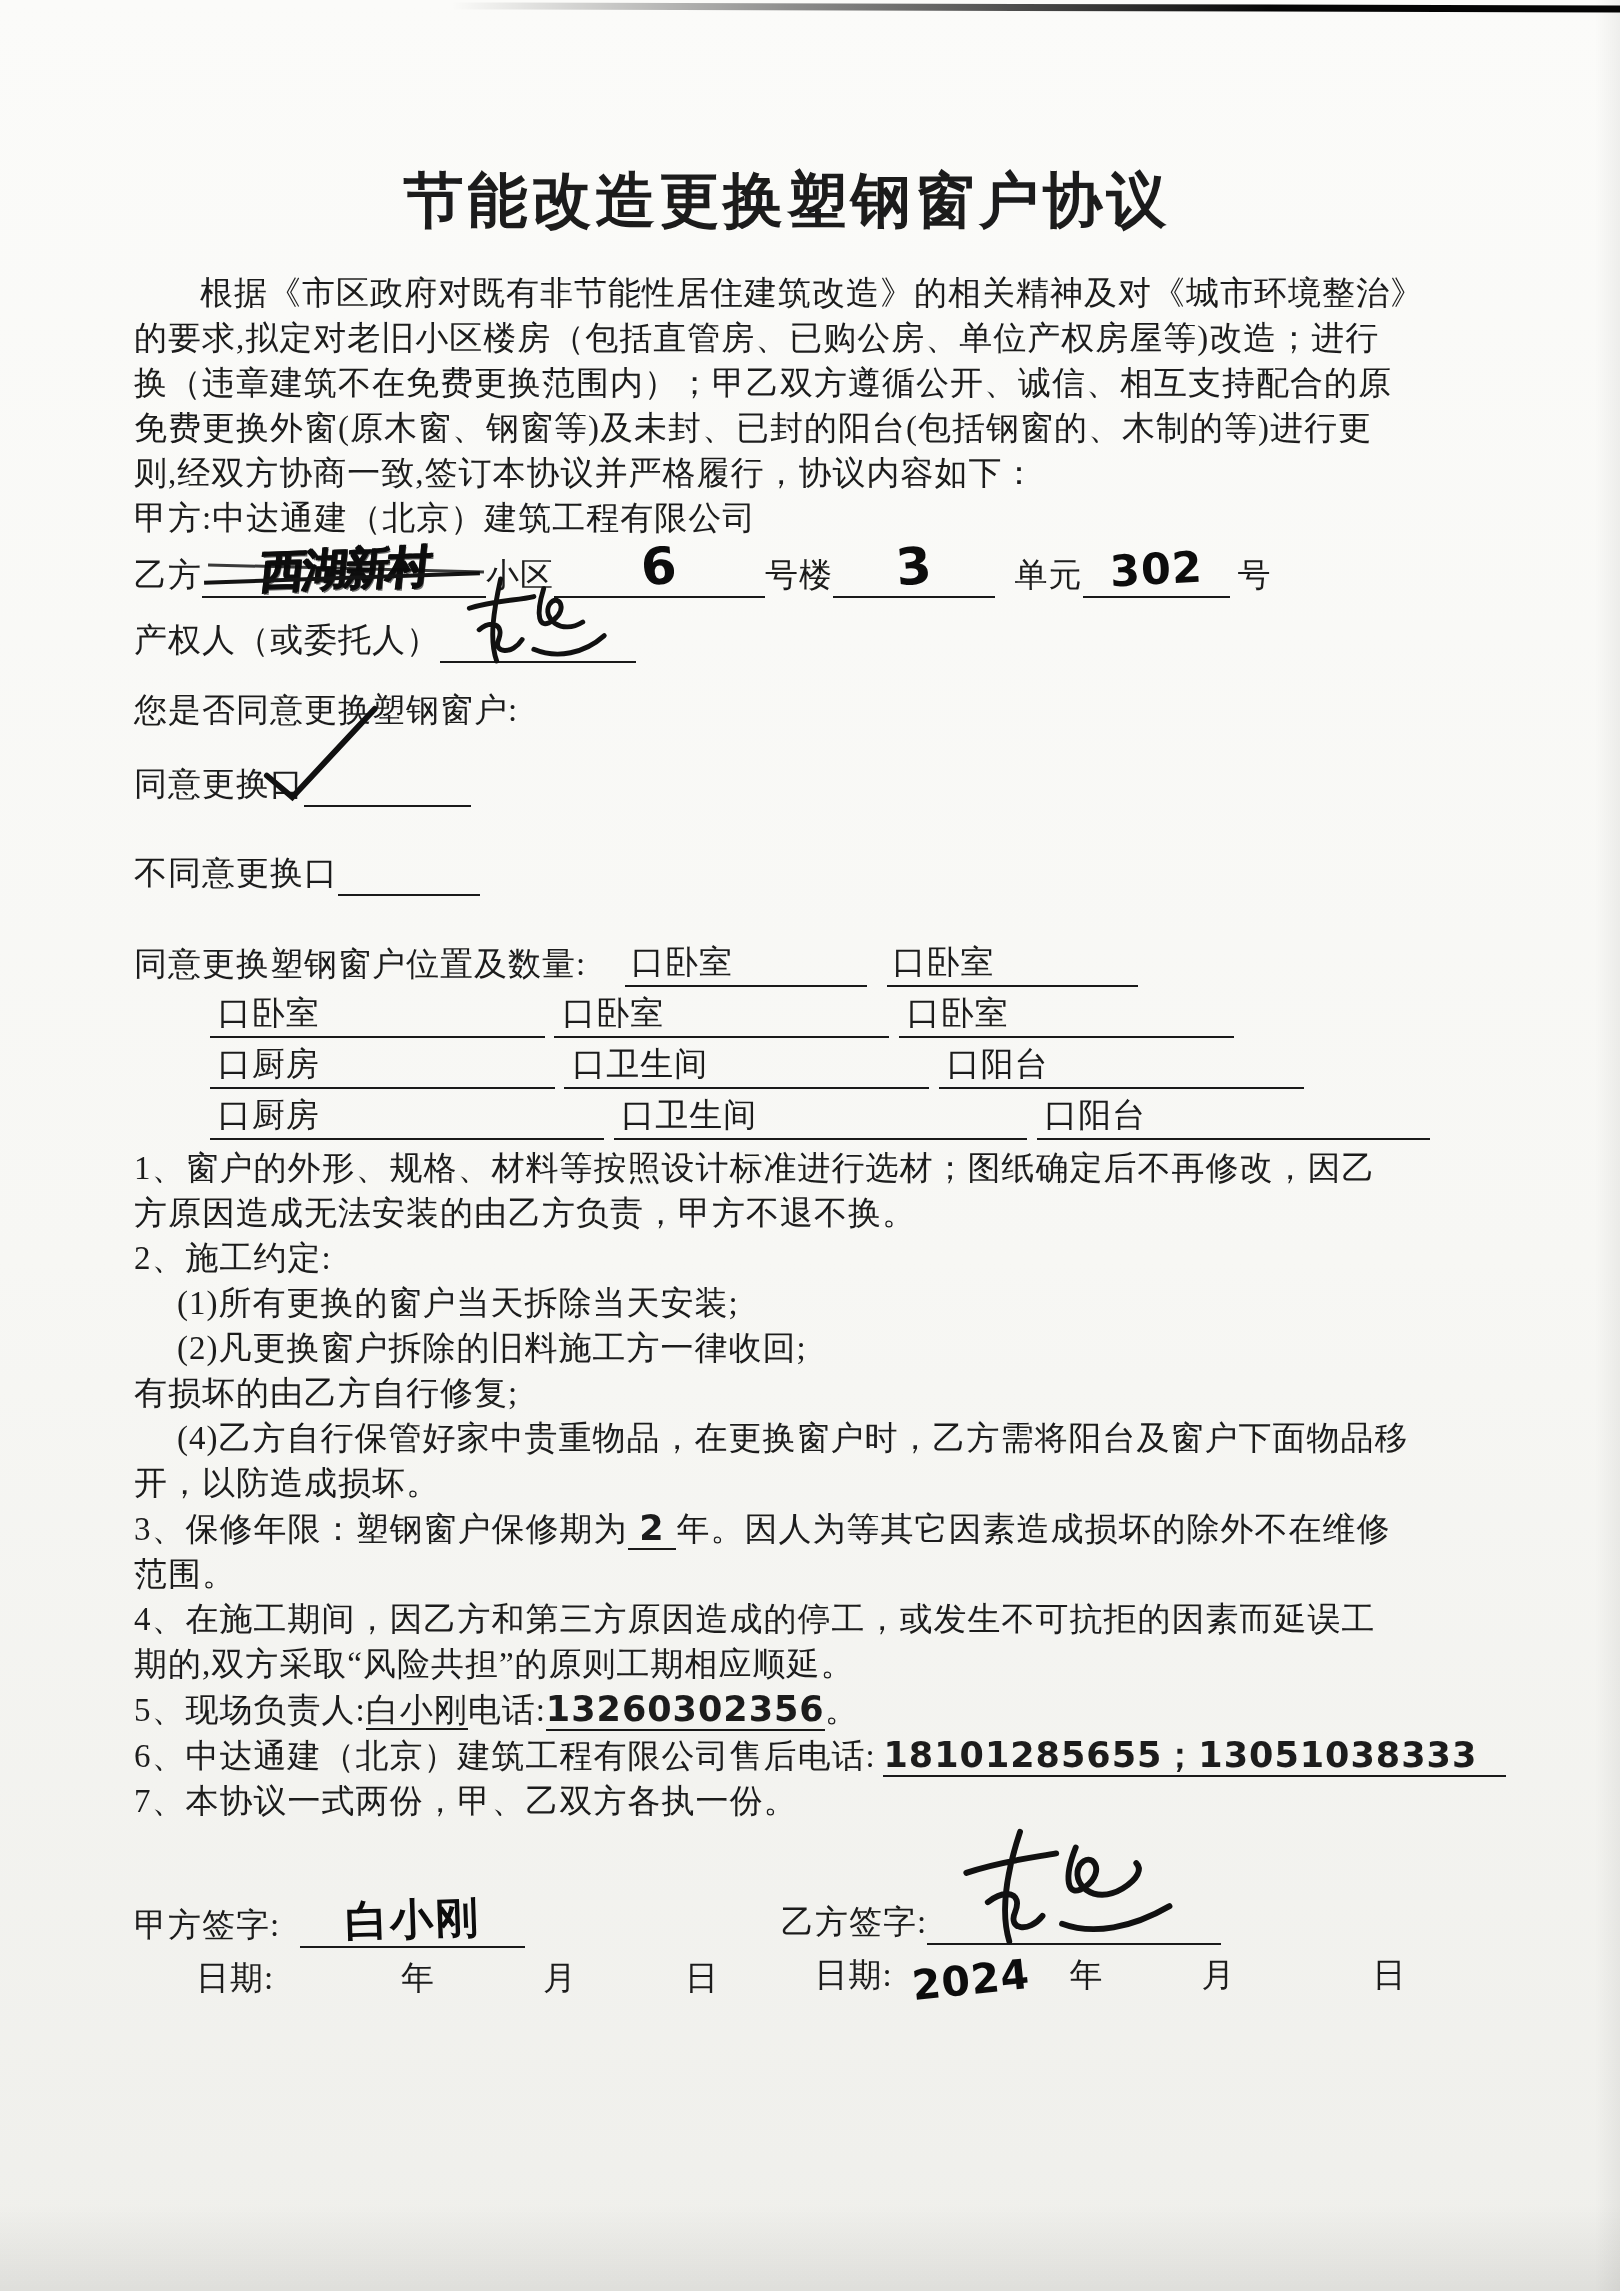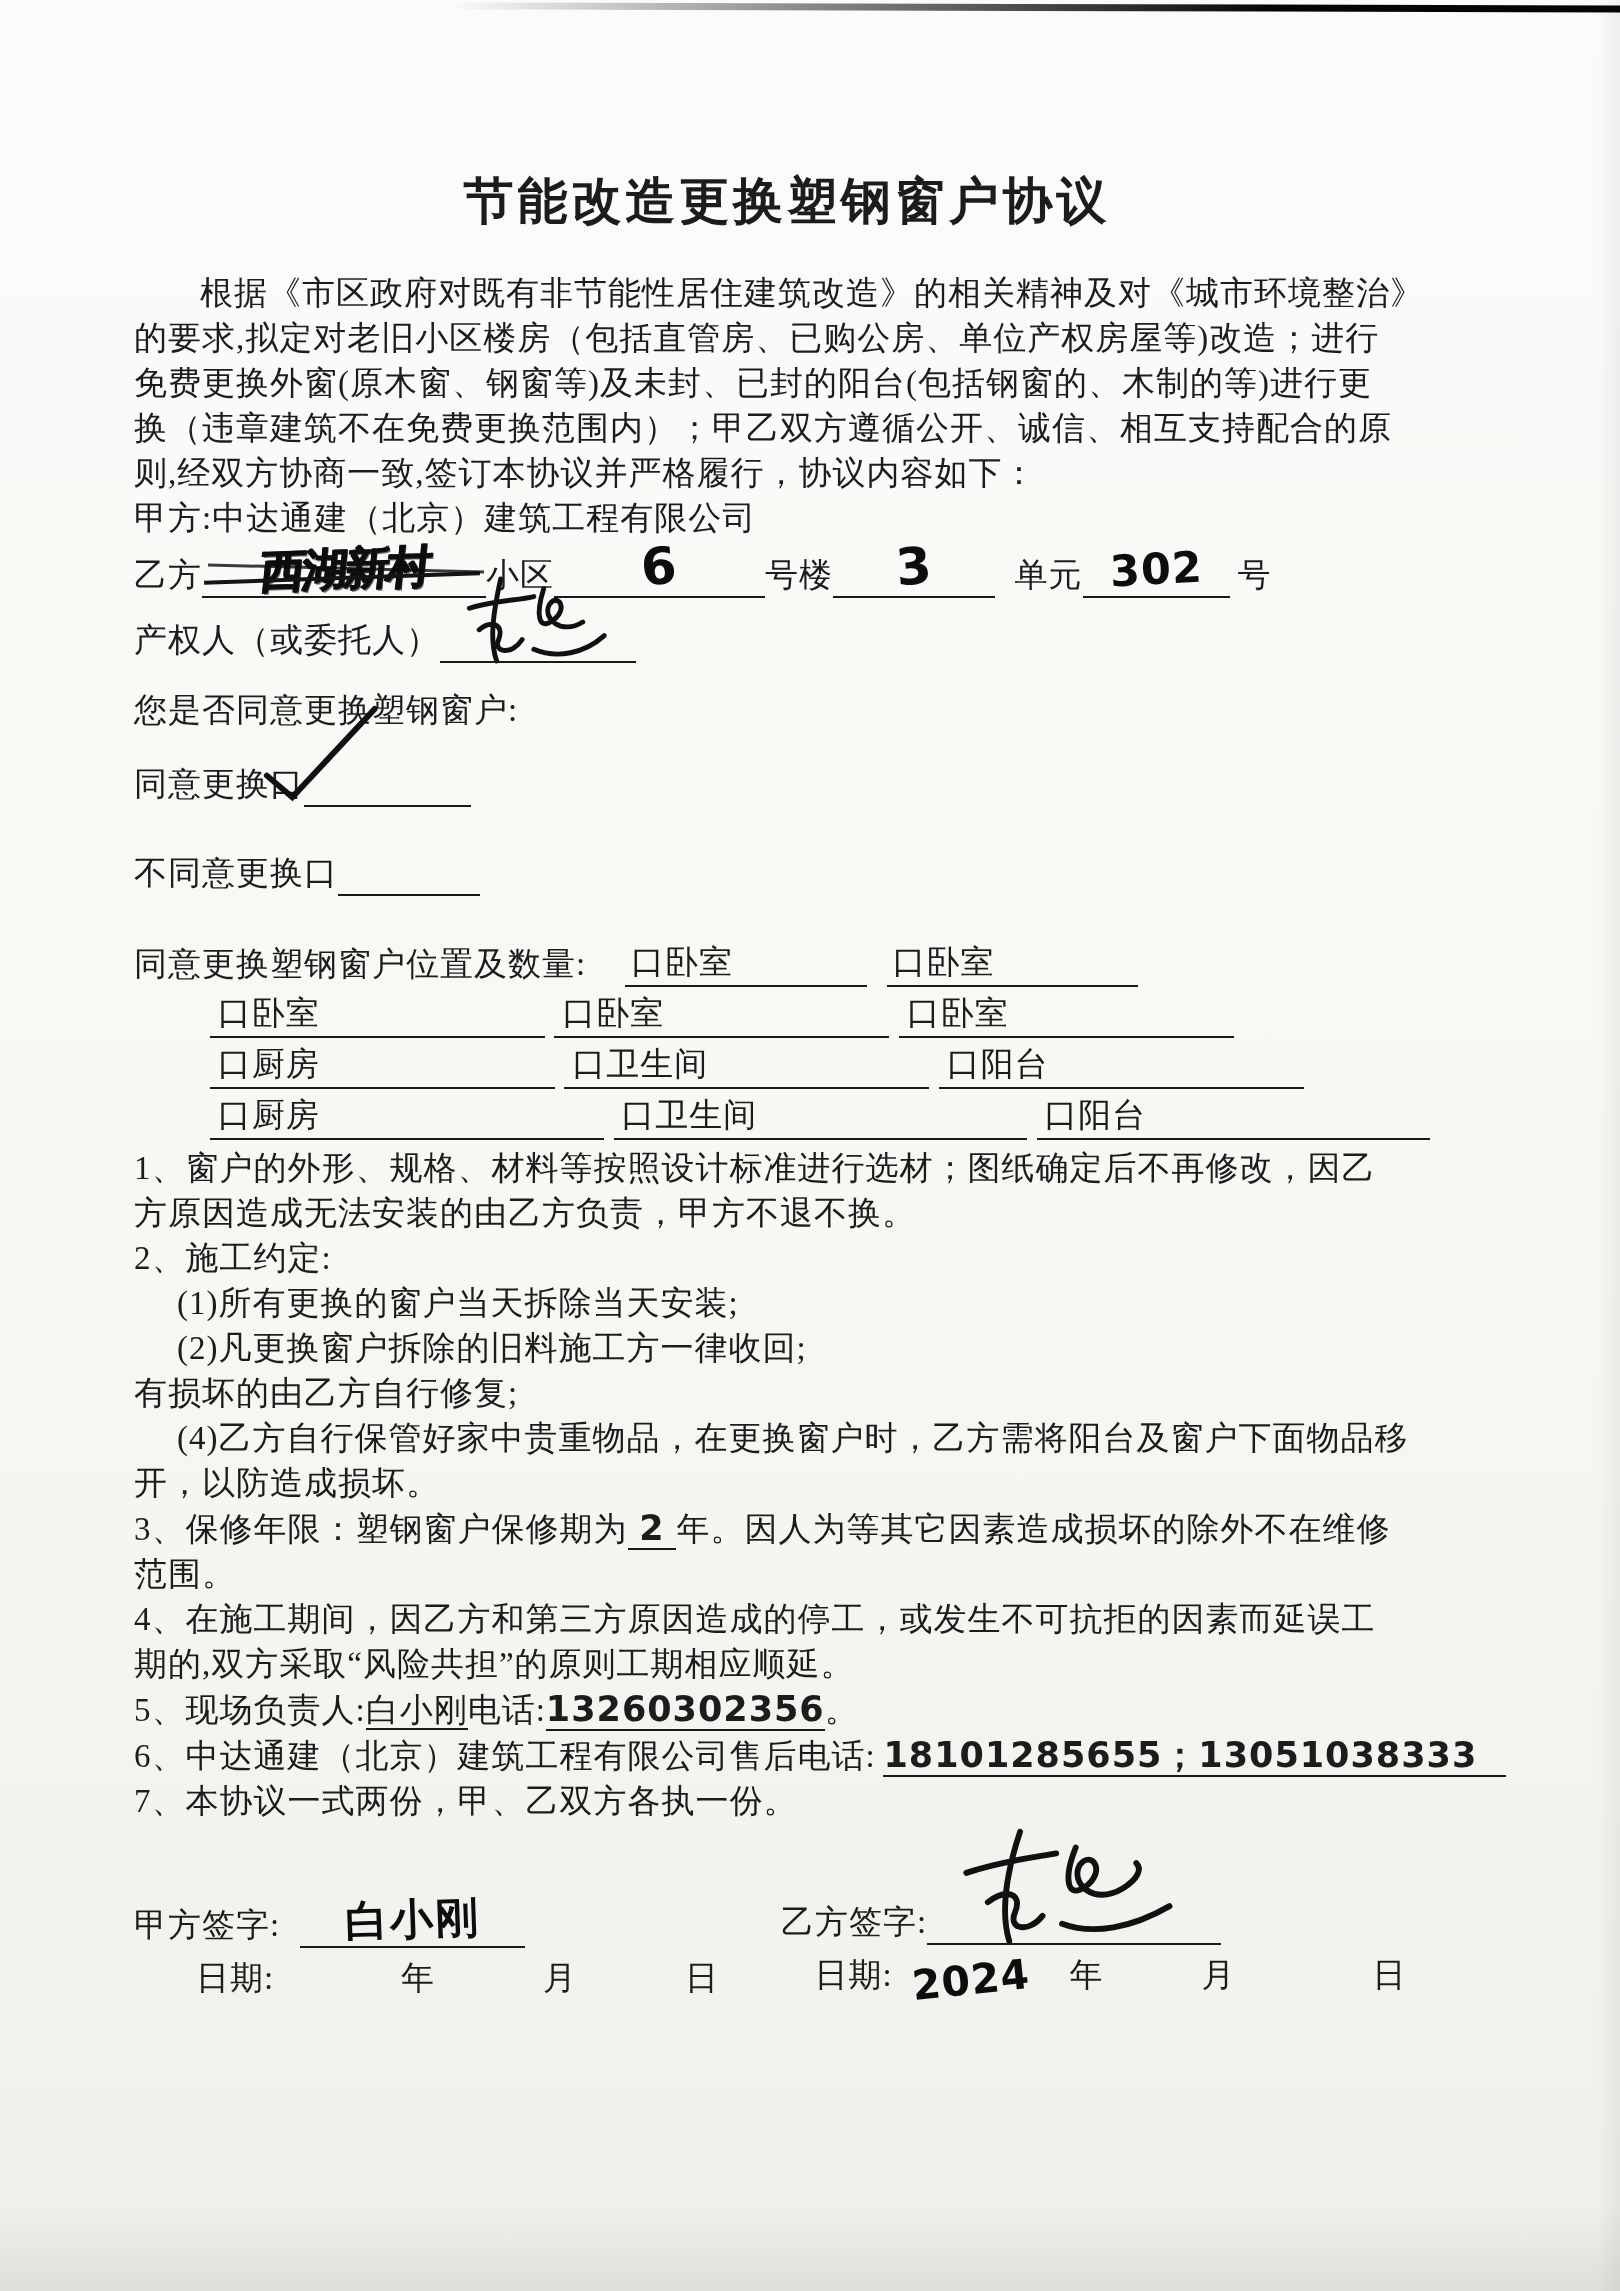--- a/index.html
+++ b/index.html
@@ -17,21 +17,21 @@
   .shade-right{position:absolute;top:0;right:0;width:25.5px;height:100%;
     background:linear-gradient(90deg,rgba(0,0,0,0),rgba(0,0,0,.05));}
   .shade-bottom{position:absolute;left:0;bottom:0;width:100%;height:88px;
     background:linear-gradient(180deg,rgba(0,0,0,0),rgba(0,0,0,.07));}
   .content{
     position:absolute;left:134px;top:165px;width:1306px;
     font-size:33px;line-height:45px;letter-spacing:1px;
   }
   h1{
     margin:0 0 33px 0;text-align:center;
-    font-size:50px;line-height:73px;font-weight:bold;letter-spacing:3.9px;
+    font-size:60px;line-height:73px;font-weight:bold;letter-spacing:3.9px;
   }
   .line{white-space:nowrap;}
   .indent{text-indent:2em;}
   .sub{ text-indent:43px; }
   .row{white-space:nowrap;display:flex;align-items:flex-end;}
   .blank{
     display:inline-block;border-bottom:2.9px solid #1a1a1a;
     text-align:center;vertical-align:baseline;position:relative;
   }
   .hw{
@@ -75,22 +75,22 @@
 <div class="shade-right"></div>
 <div class="shade-bottom"></div>
 
 <div class="content">
 
   <h1>节能改造更换塑钢窗户协议</h1>
 
   <div>
     <div class="line indent">根据《市区政府对既有非节能性居住建筑改造》的相关精神及对《城市环境整治》</div>
     <div class="line">的要求,拟定对老旧小区楼房（包括直管房、已购公房、单位产权房屋等)改造；进行</div>
+    <div class="line">换（违章建筑不在免费更换范围内）；甲乙双方遵循公开、诚信、相互支持配合的原</div>
     <div class="line">免费更换外窗(原木窗、钢窗等)及未封、已封的阳台(包括钢窗的、木制的等)进行更</div>
-    <div class="line">换（违章建筑不在免费更换范围内）；甲乙双方遵循公开、诚信、相互支持配合的原</div>
     <div class="line">则,经双方协商一致,签订本协议并严格履行，协议内容如下：</div>
   </div>
 
   <div class="line">甲方:中达通建（北京）建筑工程有限公司</div>
 
   <div class="row mt6">
     <span>乙方</span>
     <span class="blank" style="width:284px;">
       <span class="hw scribble-txt">西湖新村</span>
       <span class="strike"></span>

